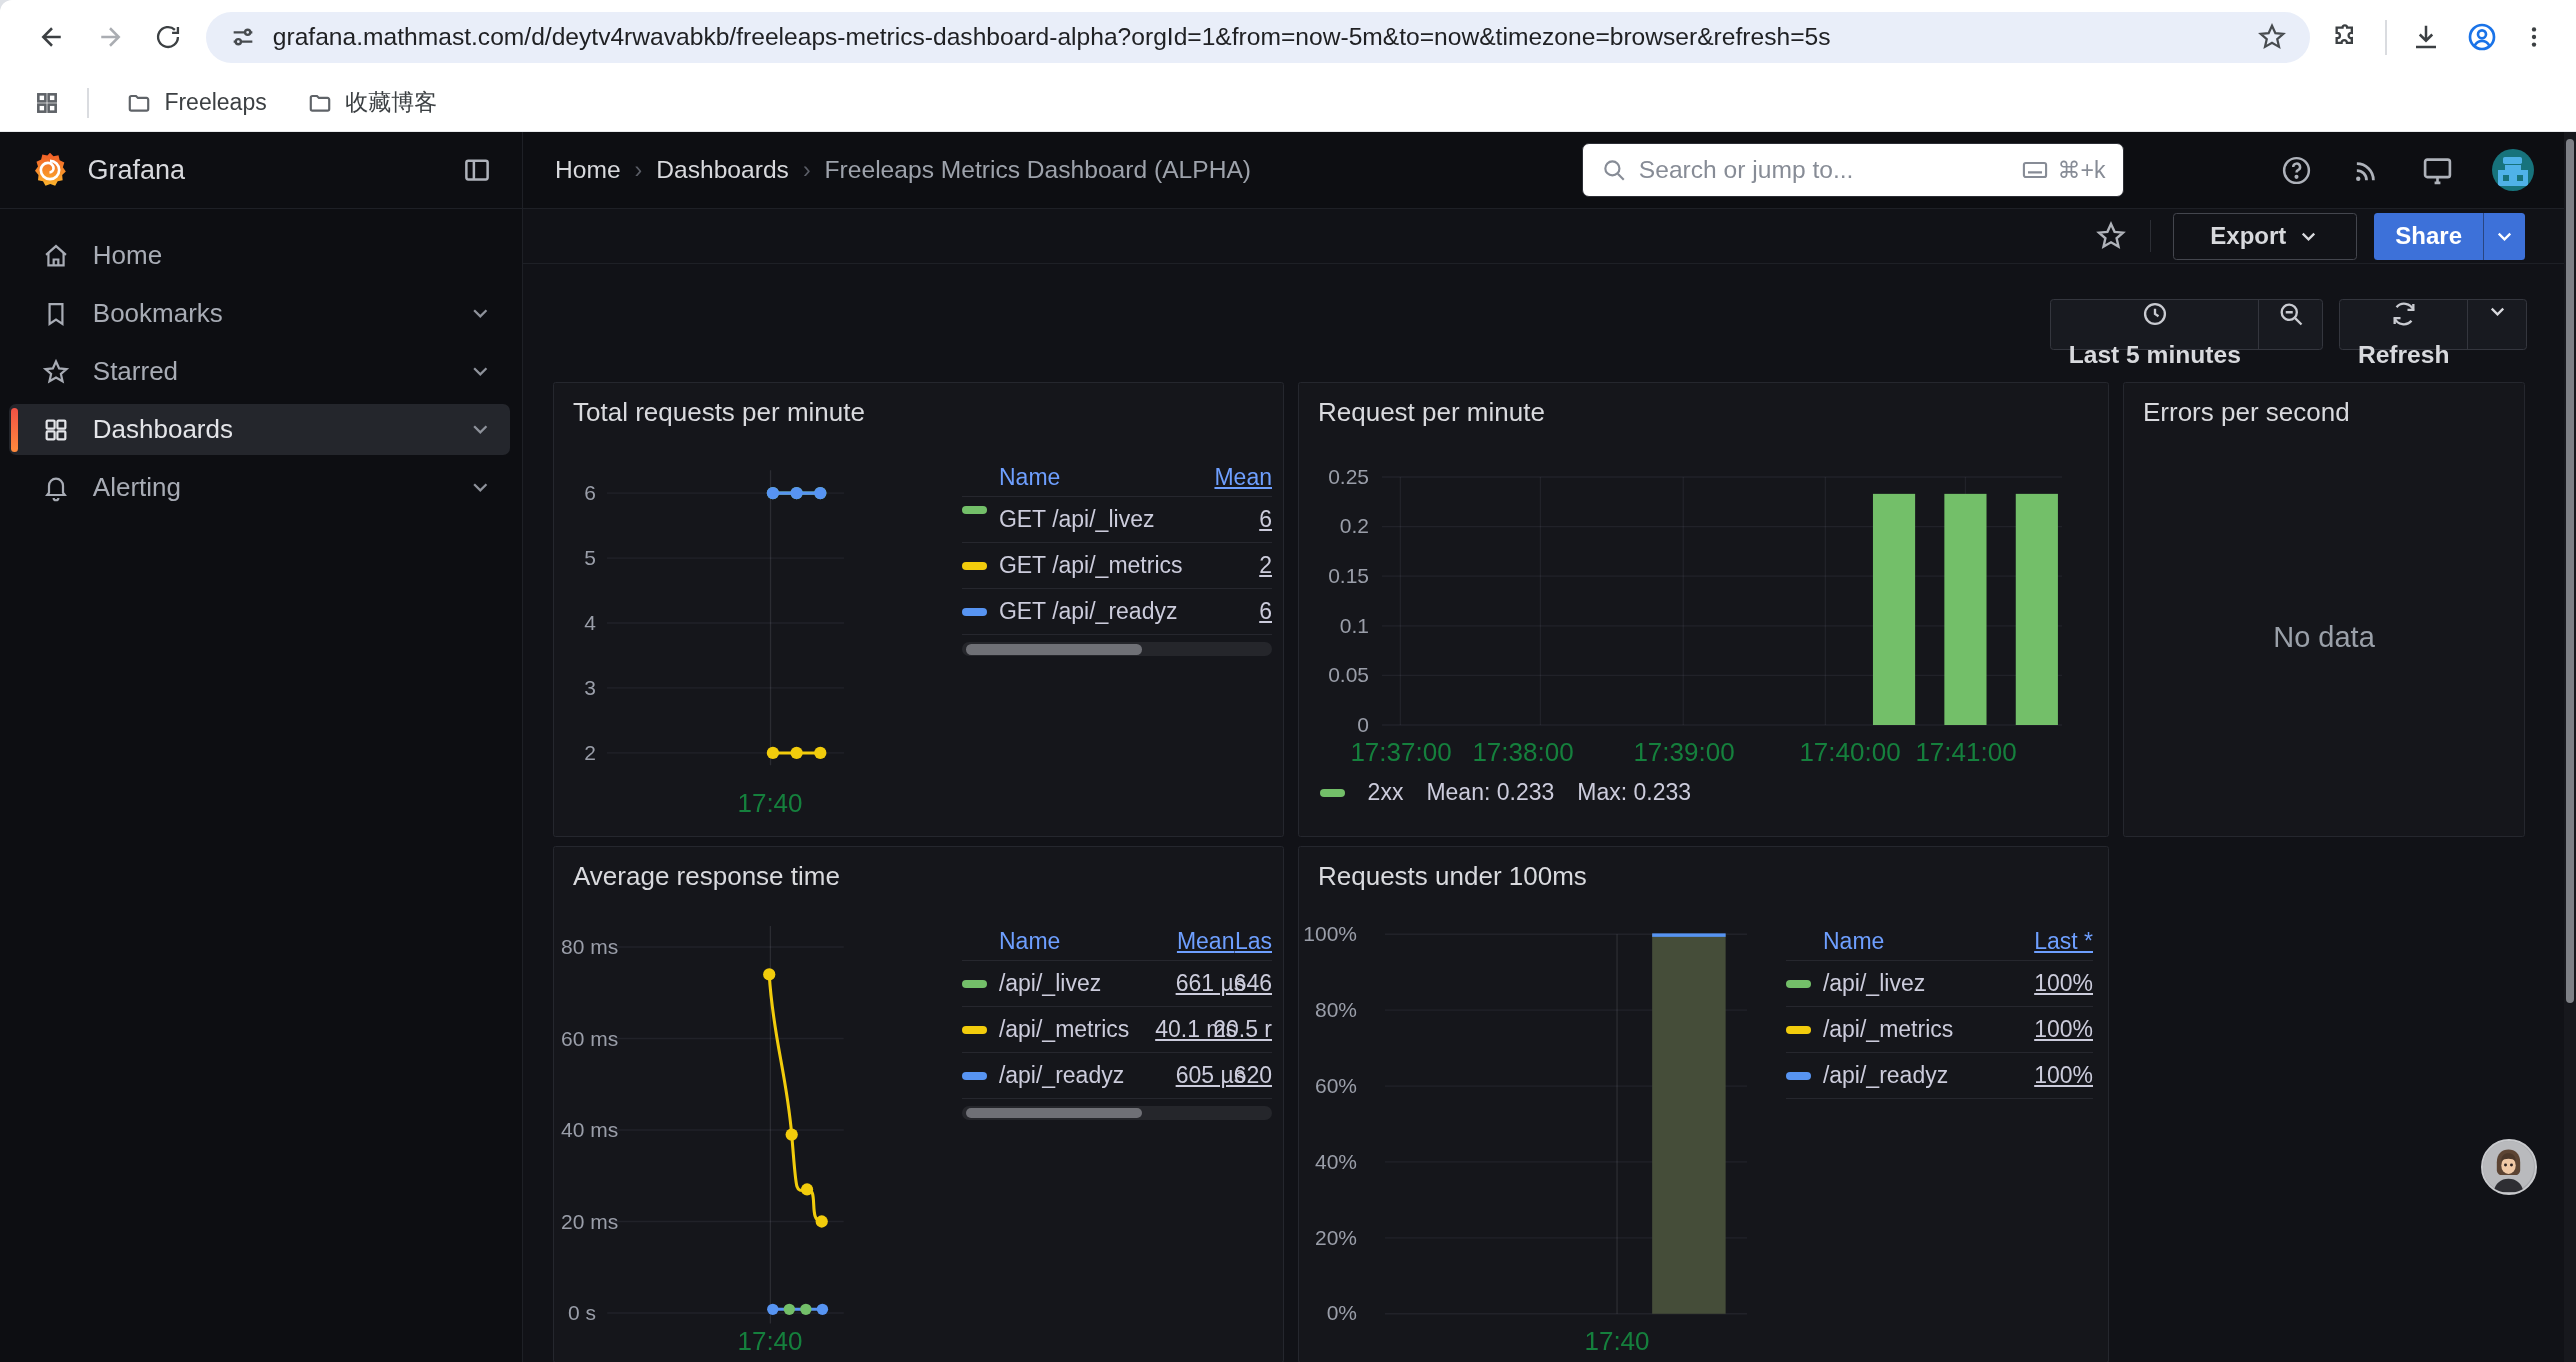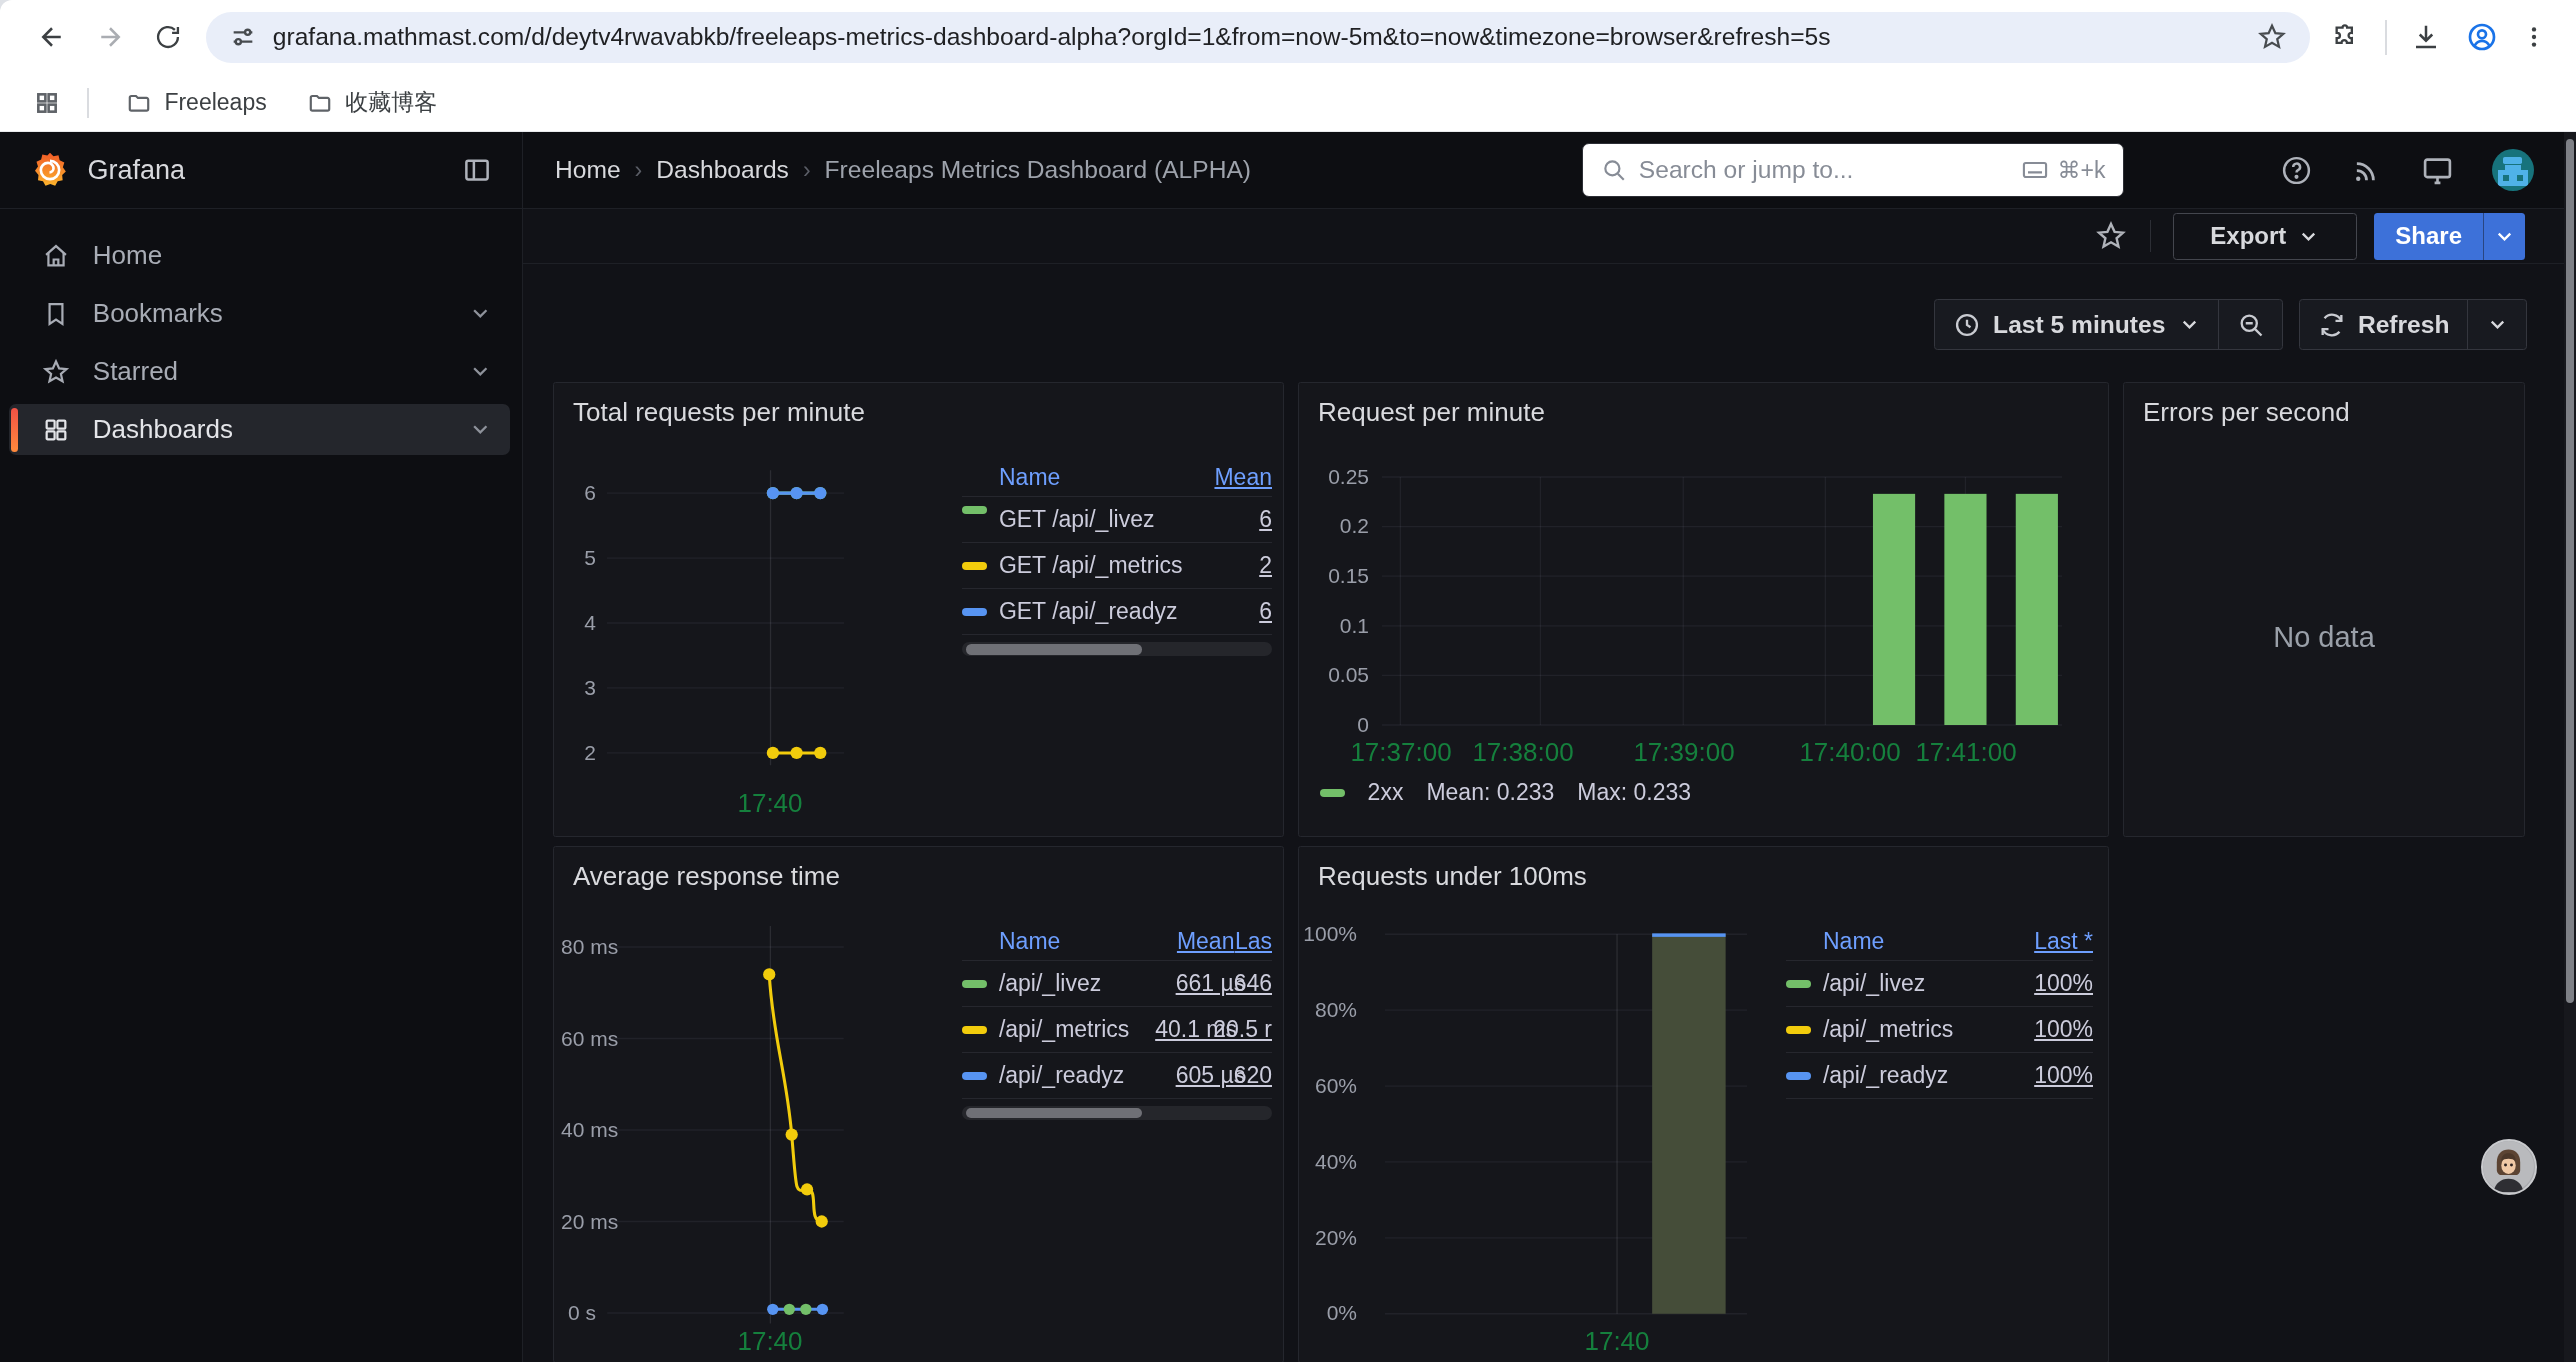--- a/index.html
+++ b/index.html
@@ -64,21 +64,21 @@
   .btn { height:47px; display:flex; align-items:center; gap:10.5px; border-radius:3.5px; font-size:24px; font-weight:bold; }
   .btn-secondary { border:0.9px solid #44464e; color:#d8d9dd; padding:0 36px; background:transparent; }
   .btn-split { display:flex; height:47px; border-radius:3.5px; overflow:hidden; background:#3d71d9; color:#fff; }
   .btn-split .main { display:flex; align-items:center; padding:0 21px; font-size:24px; font-weight:bold; }
   .btn-split .arrow { width:42px; display:flex; align-items:center; justify-content:center; border-left:0.9px solid rgba(17,18,23,.45); }
 
   .dash { flex:1; position:relative; padding:0 49px 0 30px; }
   .time-row { display:flex; justify-content:flex-end; gap:16px; margin-top:35px; }
   .tgroup { display:flex; height:51px; background:#181a20; border:0.9px solid #34363e; border-radius:3.5px; align-items:stretch;
     color:#d8d9dd; font-size:24.6px; font-weight:bold; }
-  .tseg { display:flex; align-items:center; gap:12.3px; padding:0 17.5px; }
+  .tseg { display:flex; align-items:center; gap:12.3px; padding:0 17.5px;flex-direction:column; }
   .tseg + .tseg { border-left:0.9px solid #34363e; }
   .tseg .ic { display:flex; color:#c9cbd1; }
 
   .grid { margin-top:32px; display:grid; grid-template-columns:731px 811px 402px; grid-template-rows:455px 517px; gap:8.8px 14px; }
   .panel { background:#15161b; border:0.9px solid #25272e; border-radius:2.6px; position:relative; overflow:hidden; }
   .p-title { position:absolute; left:19px; top:14px; font-size:26px; color:#d9dade; font-weight:500; }
   .nodata { position:absolute; left:0; right:0; top:238px; text-align:center; font-size:29px; color:#9aa0a9; }
 
   .ylab { position:absolute; text-align:right; font-size:21px; color:#9a9ea9; transform:translateY(-50%); white-space:nowrap; }
   .xlab { position:absolute; font-size:26px; color:#15803d; transform:translateX(-50%); white-space:nowrap; }
@@ -308,20 +308,34 @@
         <div class="side-item active">
           <div class="ic" style="display: flex;">
             <svg width="28" height="28" viewBox="0 0 24 24" fill="none" stroke="currentColor" stroke-width="1.9">
               <rect x="4" y="4" width="6.8" height="6.8" rx="0.8"></rect>
               <rect x="13.2" y="4" width="6.8" height="6.8" rx="0.8"></rect>
               <rect x="4" y="13.2" width="6.8" height="6.8" rx="0.8"></rect>
               <rect x="13.2" y="13.2" width="6.8" height="6.8" rx="0.8"></rect>
             </svg>
           </div>
           <div class="lbl">Dashboards</div>
+          <div class="chev">
+            <svg width="24.6" height="24.6" viewBox="0 0 24 24" fill="none" stroke="currentColor" stroke-width="2.2">
+              <path d="M6 9l6 6 6-6"></path>
+            </svg>
+          </div>
+        </div>
+        <div class="side-item">
+          <div class="ic" style="display: flex;">
+            <svg width="28" height="28" viewBox="0 0 24 24" fill="none" stroke="currentColor" stroke-width="1.9">
+              <path d="M6 16V10a6 6 0 1 1 12 0v6l1.5 2h-15z"></path>
+              <path d="M10 20.5a2 2 0 0 0 4 0"></path>
+            </svg>
+          </div>
+          <div class="lbl">Alerting</div>
           <div class="chev">
             <svg width="24.6" height="24.6" viewBox="0 0 24 24" fill="none" stroke="currentColor" stroke-width="2.2">
               <path d="M6 9l6 6 6-6"></path>
             </svg>
           </div>
         </div>
       </div>
 
     <div class="content">
       <div class="actions-row">

